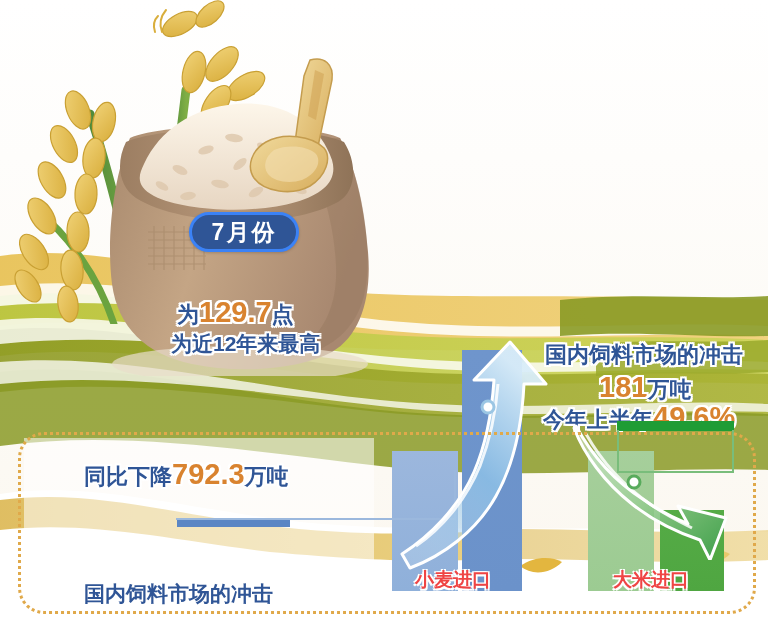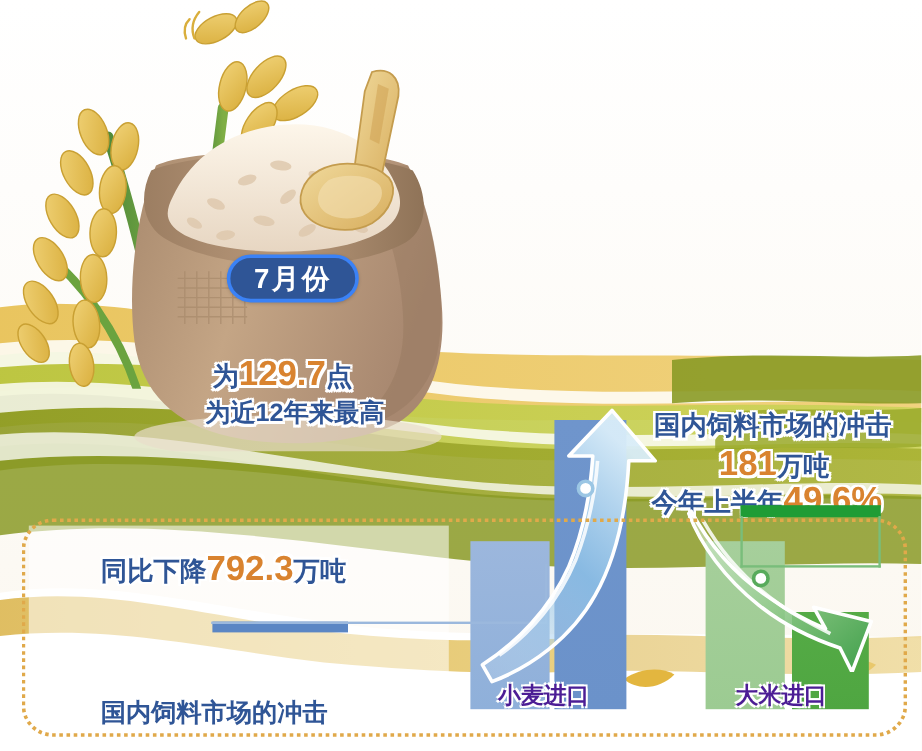--- a/index.html
+++ b/index.html
@@ -73,21 +73,21 @@
   #wheat-line2 .hl { font-size:29px; }
 
   
   .bar { position:absolute; }
   #bar-wheat-prev { left:392px; top:451px; width:66px; height:140px; background:linear-gradient(180deg,#9cb7dd 0%,#8fb0da 100%); }
   #bar-wheat-curr { left:462px; top:350px; width:60px; height:241px; background:linear-gradient(180deg,#6f95cc 0%,#6b92ca 100%); }
   #bar-rice-prev  { left:588px; top:451px; width:66px; height:140px; background:linear-gradient(180deg,#a6cf9b 0%,#9ccb92 100%); }
   #bar-rice-curr  { left:660px; top:510px; width:64px; height:81px; background:linear-gradient(180deg,#55ab46 0%,#4fa641 100%); }
 
   .bar-label {
-    position:absolute; color:#4c1d95; font-size:19px; font-weight:bold;
+    position:absolute; color:#ef4444; font-size:19px; font-weight:bold;
     text-shadow:-1.5px -1.5px 0 #fff,1.5px -1.5px 0 #fff,-1.5px 1.5px 0 #fff,1.5px 1.5px 0 #fff;
     white-space:nowrap;
   }
   #label-wheat { left:415px; top:567px; }
   #label-rice  { left:613px; top:567px; }
 
   
   #blue-underline { position:absolute; left:177px; top:518px; width:113px; height:9px; background:#5b86c4; }
   #green-underline { position:absolute; left:617px; top:421px; width:117px; height:10px; background:#1f9c35; }
 

